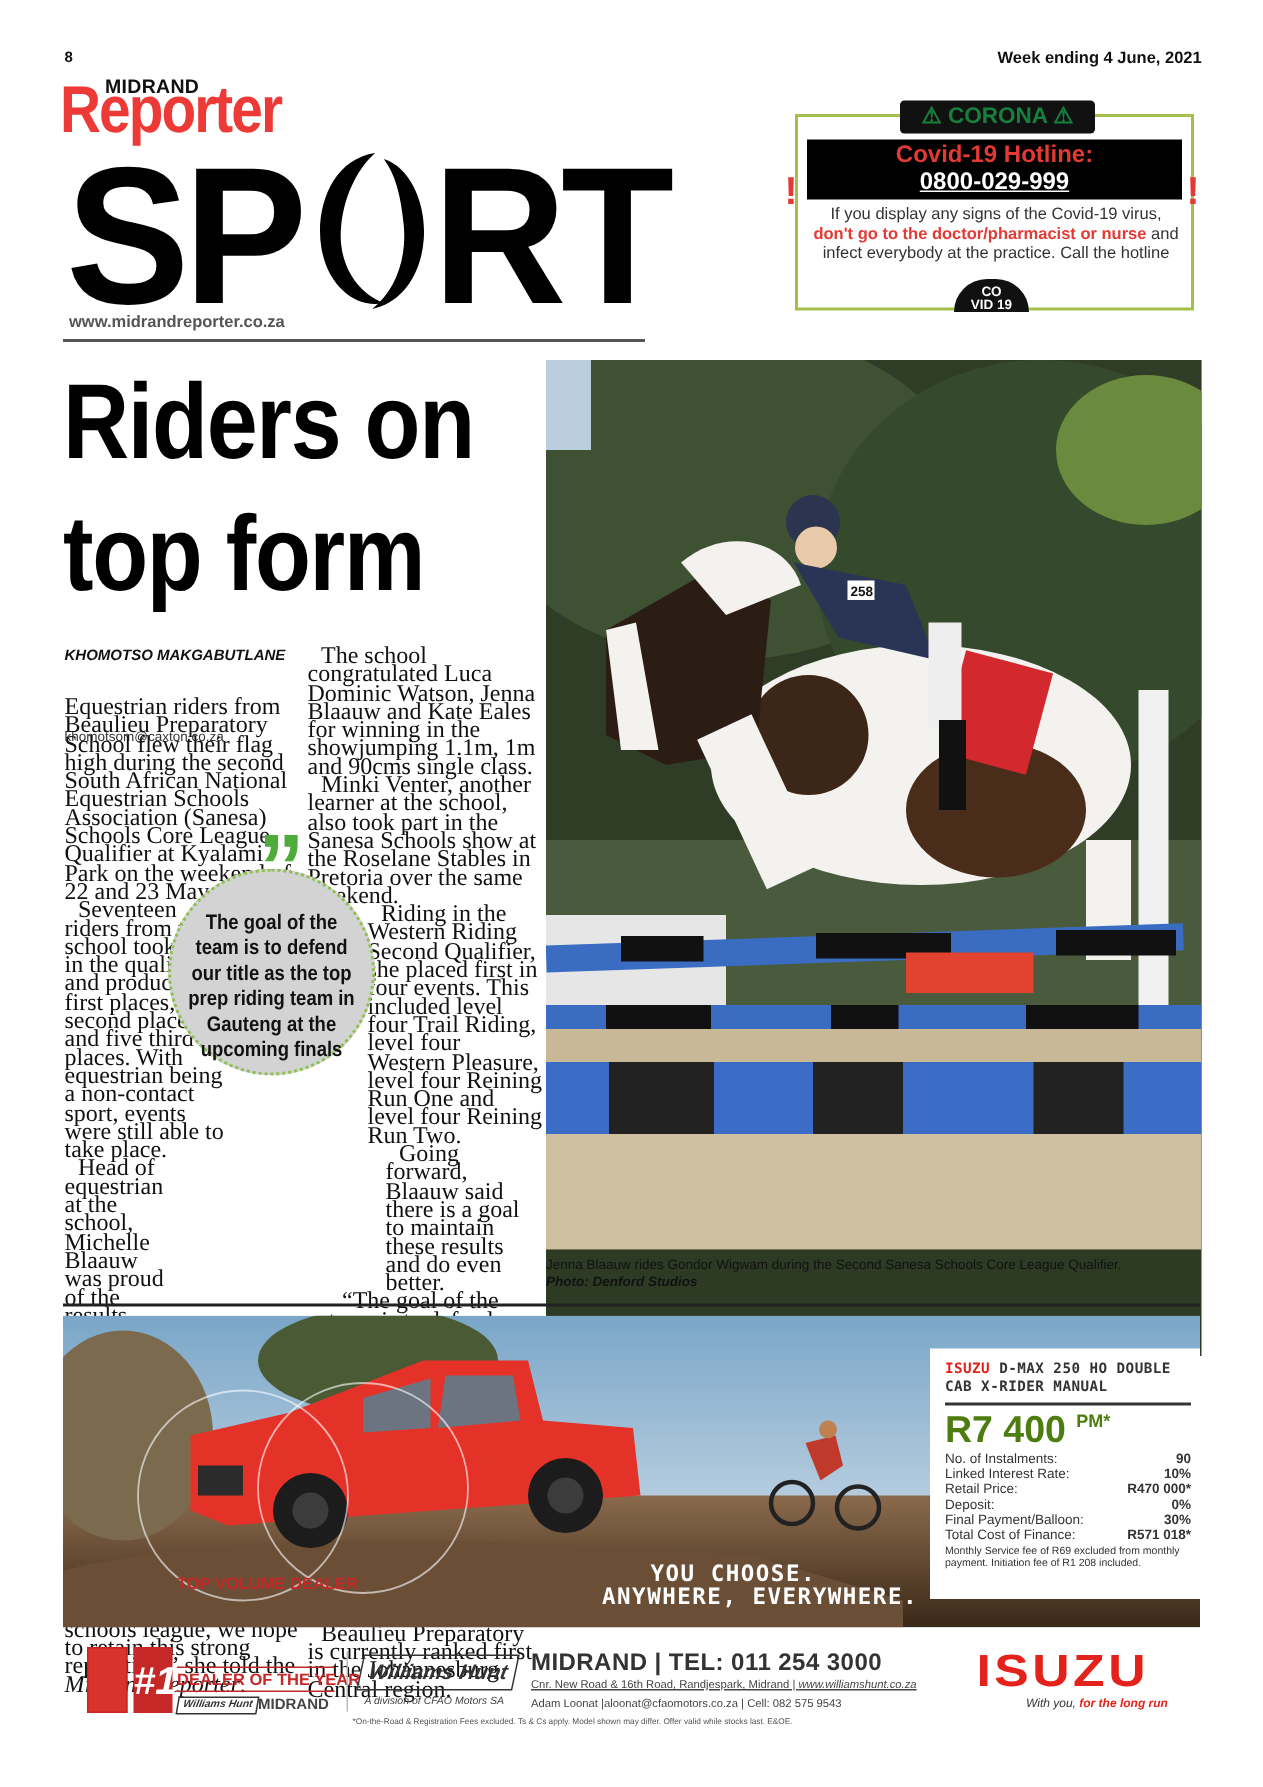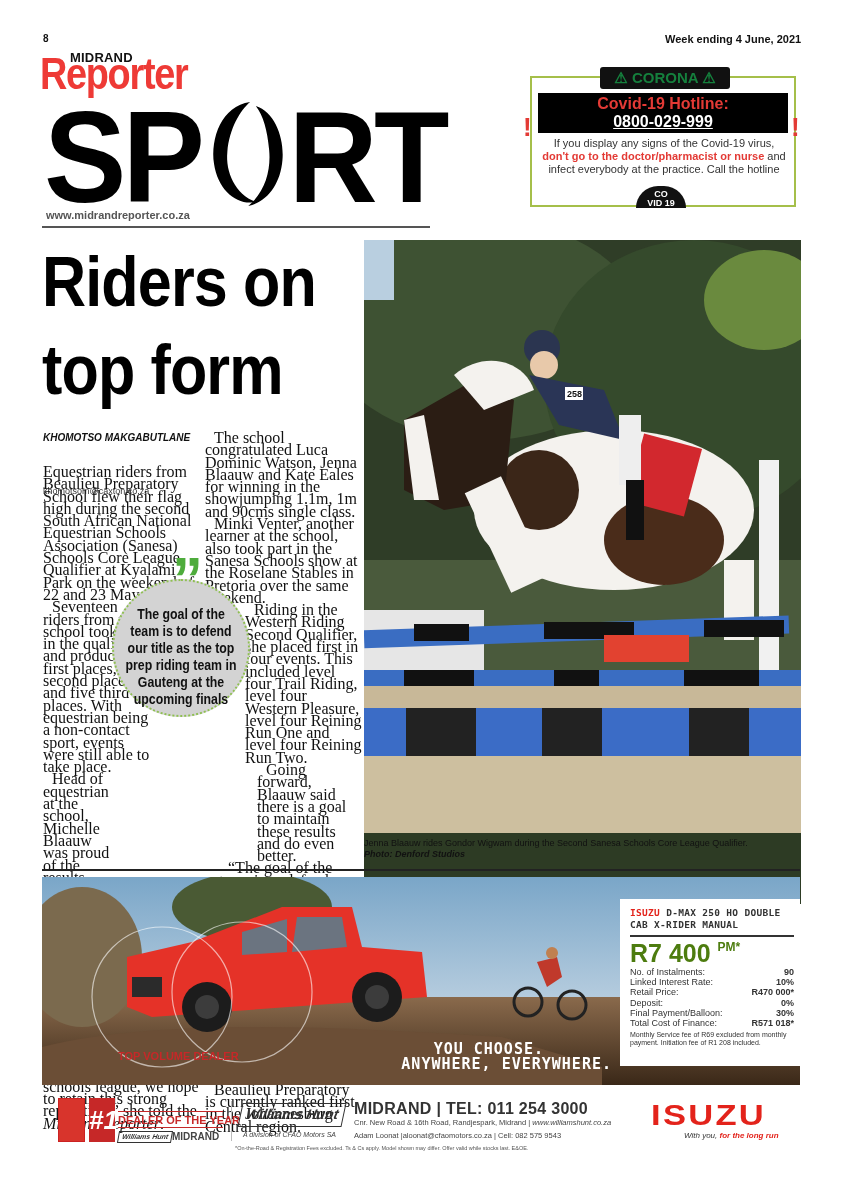--- a/index.html
+++ b/index.html
@@ -76,21 +76,21 @@
   .award1 { left: 118px; top: 1050px; font: bold 11px "Liberation Sans", sans-serif; color: #c62828; }
   .award2 { left: 118px; top: 1114px; font: bold 11px "Liberation Sans", sans-serif; color: #c62828; }
   .award-rule { left: 118px; top: 1111px; width: 105px; height: 1px; background: #c62828; }
   .award-rule2 { left: 118px; top: 1127px; width: 105px; height: 1px; background: #c62828; }
   .wh-small { left: 118px; top: 1131px; border: 1px solid #333; padding: 0 3px; font: bold italic 7px "Liberation Sans", sans-serif; color: #333; line-height: 10px; transform: skewX(-10deg); }
   .award-midrand { left: 172px; top: 1131px; font: bold 10px "Liberation Sans", sans-serif; color: #444; }
   .vsep { left: 231px; top: 1101px; width: 1px; height: 40px; background: #bbb; }
   .wh-logo { left: 240px; top: 1103px; width: 104px; height: 24px; border: 1.5px solid #333; transform: skewX(-12deg); text-align:center; font: bold italic 14px "Liberation Sans", sans-serif; color: #333; line-height: 21px; }
   .wh-sub { left: 243px; top: 1131px; font: italic 7px "Liberation Sans", sans-serif; color: #444; }
   .dealer-head { left: 354px; top: 1100px; font: bold 16px "Liberation Sans", sans-serif; color: #333; letter-spacing: 0.3px; }
-  .dealer-addr { left: 354px; top: 1118px; font: 7.5px "Liberation Sans", sans-serif; color: #444; }
+  .dealer-addr { left: 354px; top: 1118px; font: 7.5px "Liberation Sans", sans-serif; color: #444; text-decoration: underline; }
   .dealer-addr i { font-style: italic; }
   .dealer-contact { left: 354px; top: 1131px; font: 7.5px "Liberation Sans", sans-serif; color: #444; }
   .isuzu-logo { left: 651px; top: 1100px; font: bold 30px "Liberation Sans", sans-serif; color: #e3231b; letter-spacing: 2px; line-height: 1; transform: scaleX(1.15); transform-origin: left top; }
   .isuzu-tag { left: 684px; top: 1131px; font: italic 8px "Liberation Sans", sans-serif; color: #333; }
   .isuzu-tag .red { color: #e3231b; font-weight: bold; }
   .disclaimer { left: 235px; top: 1145px; font: 5.5px "Liberation Sans", sans-serif; color: #555; }
 </style>
 </head>
 <body>
 

